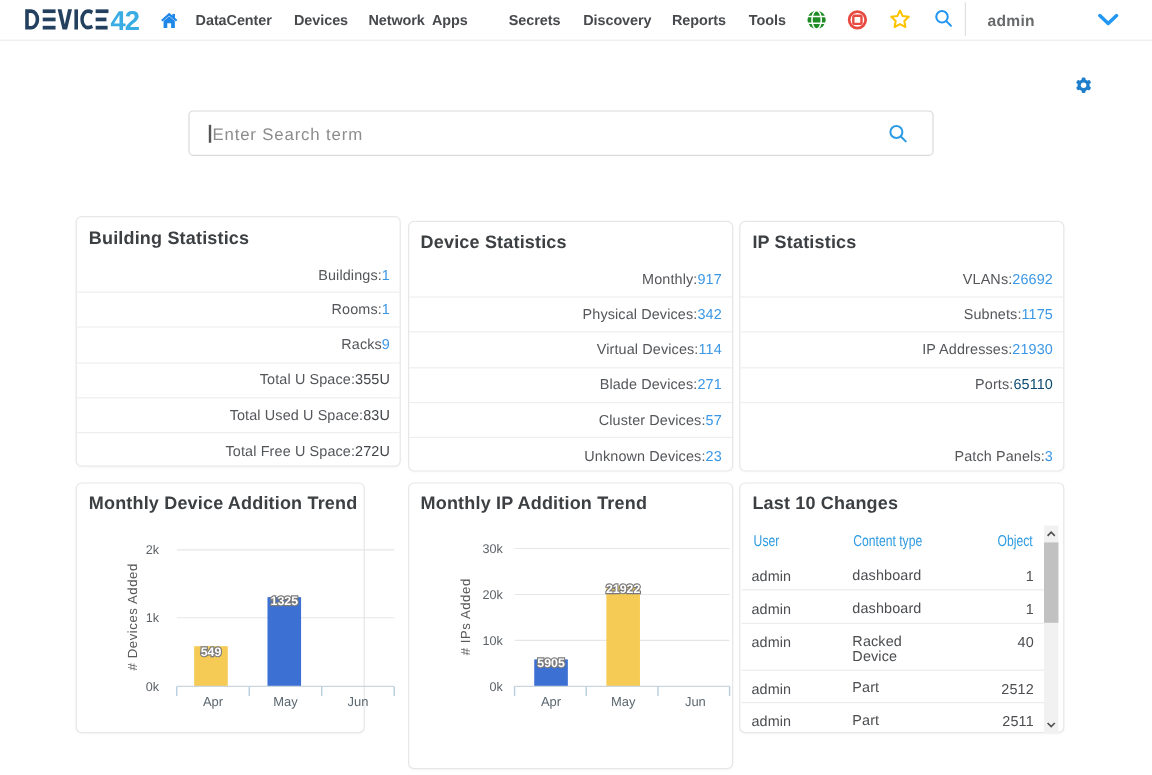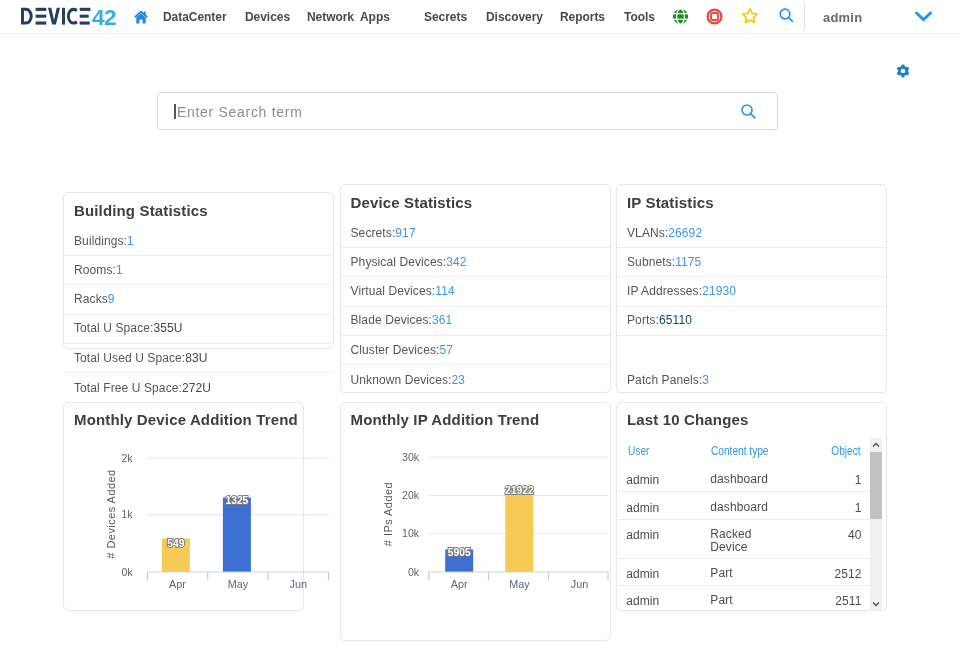--- a/index.html
+++ b/index.html
@@ -5,21 +5,21 @@
 * { margin:0; padding:0; box-sizing:border-box; }
 html,body { width:960px; height:646px; background:#fff; font-family:"Liberation Sans",sans-serif; }
 #page { position:relative; width:960px; height:646px; overflow:hidden; }
 .abs { position:absolute; }
 
 #nav { position:absolute; left:0; top:0; width:960px; height:34px; background:#fff; border-bottom:1px solid #ededed; }
 .navlink { position:absolute; top:10px; font-size:12px; color:#47494d; letter-spacing:-0.05px; white-space:nowrap;font-weight:bold; }
 
 .panel { position:absolute; background:#fff; border:1px solid #e7e7e7; border-radius:5px; box-shadow:0 1px 2px rgba(0,0,0,0.02); }
 .ptitle { position:absolute; left:10px; top:8.5px; font-size:15px; font-weight:bold; color:#3d4043; letter-spacing:0.15px; white-space:nowrap; }
-.srow { position:absolute; left:0; width:100%; height:30px; display:flex; align-items:center; justify-content:flex-start; padding:0 8px 0 10px; font-size:12px; color:#54565a; letter-spacing:0.1px; }
+.srow { position:absolute; left:0; width:100%; height:30px; display:flex; align-items:center; justify-content:flex-end; padding:0 8px 0 10px; font-size:12px; color:#54565a; letter-spacing:0.1px; }
 .srow.bb { border-bottom:1px solid #eeeeee; }
 .srow .val { color:#3b97e5; }
 .srow .vald { color:#43464a; }
 </style>
 </head>
 <body>
 <div id="page">
   <div id="nav">
 
     <svg class="abs" style="left:21px;top:7px;overflow:visible" width="95" height="19" viewBox="0 0 95 19">
@@ -101,21 +101,21 @@
   </svg>
 
   <div class="abs" style="left:157px;top:92px;width:621px;height:38px;border:1px solid #d9d9d9;border-radius:4px;"></div>
   <div class="abs" style="left:174px;top:104px;width:1.5px;height:15px;background:#555"></div>
   <span class="abs" style="left:177px;top:104px;font-size:14px;color:#8c8c8c;letter-spacing:0.7px">Enter Search term</span>
   <svg class="abs" style="left:740px;top:103px" width="17" height="17" viewBox="0 0 17 17">
     <circle cx="7" cy="7" r="5" fill="none" stroke="#2e9be5" stroke-width="1.7"></circle>
     <line x1="10.7" y1="10.7" x2="14.8" y2="14.8" stroke="#2e9be5" stroke-width="1.7" stroke-linecap="round"></line>
   </svg>
 
-  <div class="panel" id="p1" style="left:63px;top:192px;width:271px;height:157px">
+  <div class="panel" id="p1" style="left:63px;top:180px;width:271px;height:209px">
     <div class="ptitle">Building Statistics</div>
     <div class="srow bb" style="top:33px">  
         <span>Buildings:</span>
         <span class="val">1</span>
       </div>
     <div class="srow bb" style="top:62.3px">
         <span>Rooms:</span>
         <span class="val">1</span>
       </div>
     <div class="srow bb" style="top:91.6px">
@@ -131,34 +131,34 @@
         <span class="vald">83U</span>
       </div>
     <div class="srow" style="top:179.5px">
         <span>Total Free U Space:</span>
         <span class="vald">272U</span>
       </div>
   </div>
   <div class="panel" id="p2" style="left:339.5px;top:184px;width:271px;height:209px">
     <div class="ptitle">Device Statistics</div>
     <div class="srow bb" style="top:33px">  
-        <span>Secrets:</span>
+        <span>Monthly:</span>
         <span class="val">917</span>
       </div>
     <div class="srow bb" style="top:62.3px">
         <span>Physical Devices:</span>
         <span class="val">342</span>
       </div>
     <div class="srow bb" style="top:91.6px">
         <span>Virtual Devices:</span>
         <span class="val">114</span>
       </div>
     <div class="srow bb" style="top:120.9px">
         <span>Blade Devices:</span>
-        <span class="val">361</span>
+        <span class="val">271</span>
       </div>
     <div class="srow bb" style="top:150.2px">
         <span>Cluster Devices:</span>
         <span class="val">57</span>
       </div>
     <div class="srow" style="top:179.5px">
         <span>Unknown Devices:</span>
         <span class="val">23</span>
       </div>
   </div>

